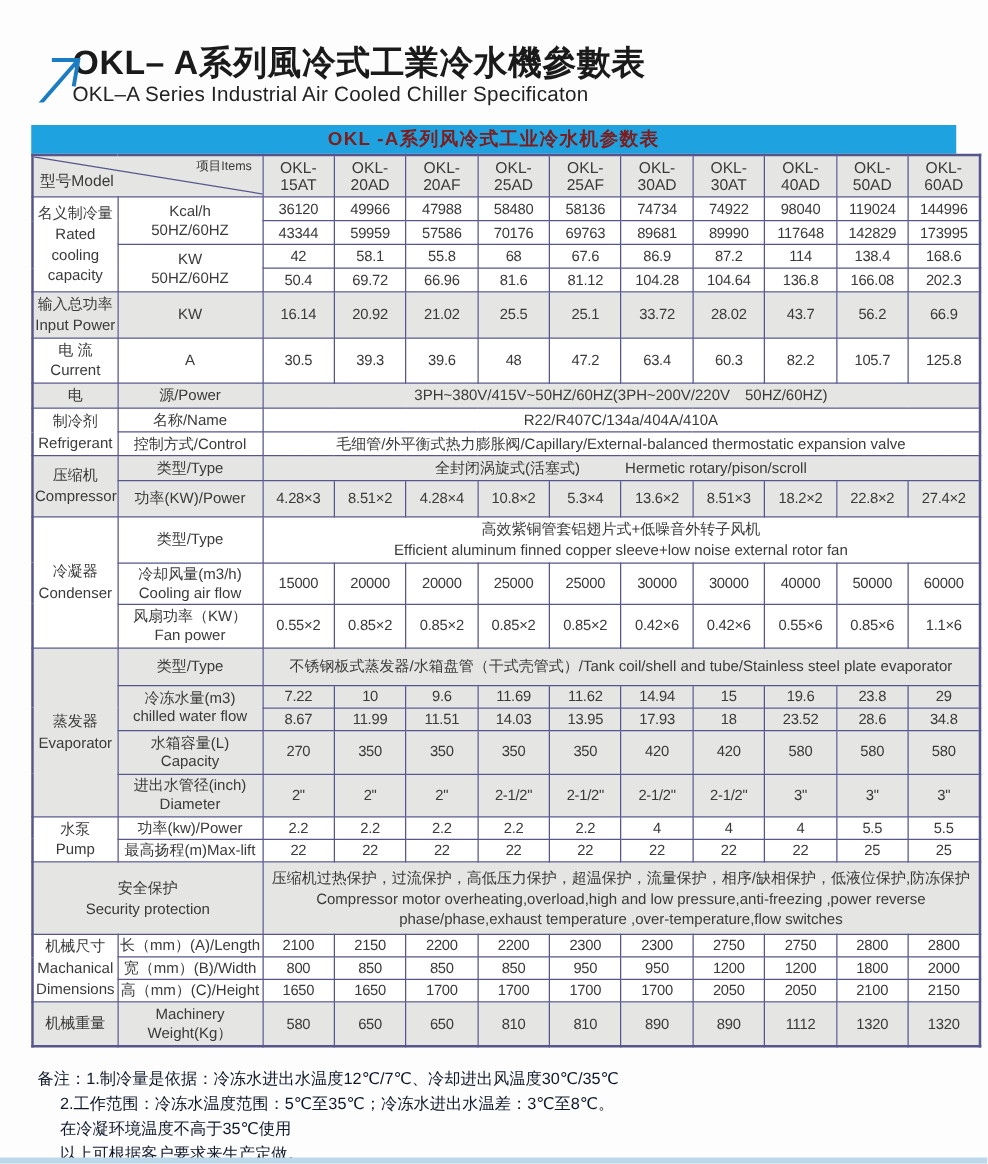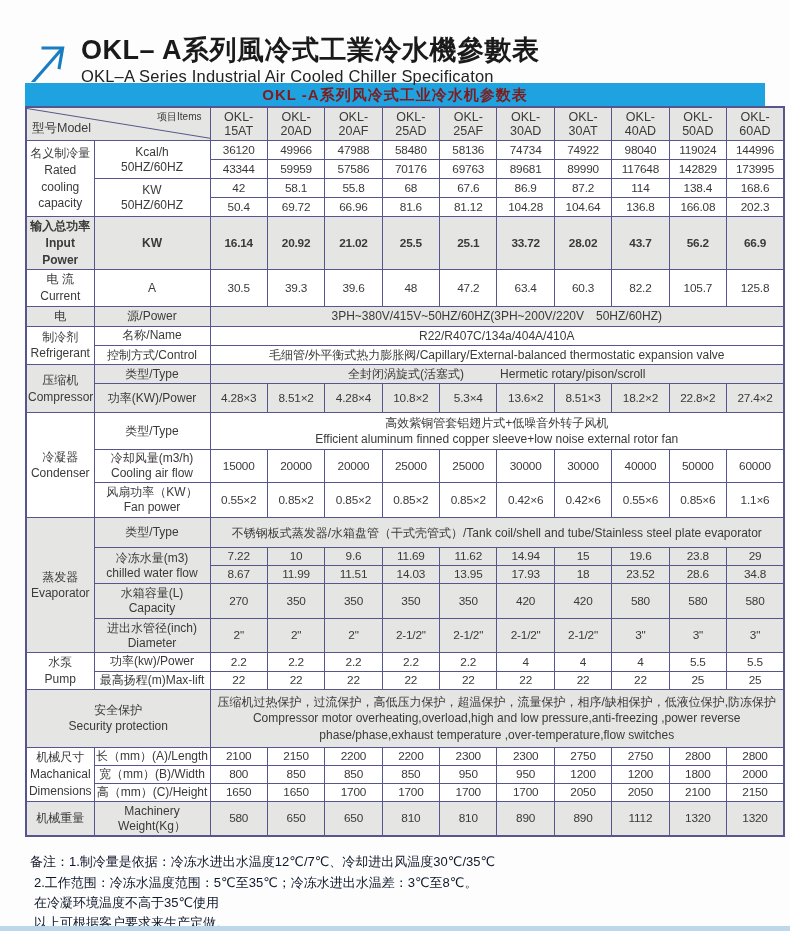--- a/index.html
+++ b/index.html
@@ -5,21 +5,21 @@
   :root{
     --accent:#1fa3e0; --border:#56568c; --gray:#e5e5e3; --logo:#1a7dc2;
     --strip:#bcd8ea; --text:#3a3a3a; --title:#1a1a1a;
   }
   *{margin:0;padding:0;box-sizing:border-box;}
   html,body{width:790px;}
   body{
     width:790px;height:931px;position:relative;background:#fdfdfd;overflow:hidden;
     font-family:"Liberation Sans","DejaVu Sans",sans-serif;color:var(--text);
   }
-  .header{position:relative;padding:34px 25px 0 31px;height:83px;}
+  .header{position:relative;padding:34px 25px 0 8px;height:100px;}
   .logo{position:absolute;left:24px;top:36px;width:46px;height:46px;}
   .titles{margin-left:50px;}
   .title-zh{font-size:27px;font-weight:700;color:var(--title);letter-spacing:.5px;line-height:1.2;}
   .title-en{font-size:16.5px;color:#222;margin-top:1px;letter-spacing:.2px;}
   .table-wrap{margin:0 25px;}
   .caption{
     background:var(--accent);color:#7f1d1d;text-align:center;font-size:15px;font-weight:700;
     height:23px;line-height:23px;letter-spacing:1px;
   }
   table{
@@ -39,21 +39,21 @@
   .cell-val{font-size:11.8px;letter-spacing:-0.2px;}
   .cell-span{font-size:12px;line-height:1.35;}
   .cell-corner{position:relative;padding:16px;}
   .corner-line{
     position:absolute;left:0;top:0;width:188px;height:1px;background:var(--border);
     transform-origin:0 0;transform:rotate(9.2deg);
   }
   .corner-model{position:absolute;left:5px;bottom:3px;font-size:12.5px;}
   .corner-items{position:absolute;right:8px;top:3px;font-size:10px;}
   .notes{margin:15px 0 0 30px;font-size:13px;color:#0f172a;line-height:1.55;}
-  .notes .indent{margin-left:4px;}
+  .notes .indent{margin-left:18px;}
   .bottom-strip{position:absolute;left:0;bottom:0;width:790px;height:5px;background:var(--strip);}
 </style>
 </head>
 <body>
 
 <div class="header">
   <svg class="logo" viewBox="0 0 50 50">
     <path d="M8 52 L42 13" stroke="var(--logo)" stroke-width="3.4" fill="none"></path>
     <path d="M19 13 L42 13 L38 36" stroke="var(--logo)" stroke-width="3.4" fill="none"></path>
   </svg>
@@ -153,21 +153,21 @@
           <td class="cell-val">69.72</td>
           <td class="cell-val">66.96</td>
           <td class="cell-val">81.6</td>
           <td class="cell-val">81.12</td>
           <td class="cell-val">104.28</td>
           <td class="cell-val">104.64</td>
           <td class="cell-val">136.8</td>
           <td class="cell-val">166.08</td>
           <td class="cell-val">202.3</td>
         </tr>
-        <tr class="bg-gray" style="height: 29px; font-weight: bold;">
+        <tr class="bg-gray" style="height: 29px;">
           <td class="cell-label">输入总功率
 Input Power</td>
           <td class="cell-item">KW</td>
           <td class="cell-val">16.14</td>
           <td class="cell-val">20.92</td>
           <td class="cell-val">21.02</td>
           <td class="cell-val">25.5</td>
           <td class="cell-val">25.1</td>
           <td class="cell-val">33.72</td>
           <td class="cell-val">28.02</td>

